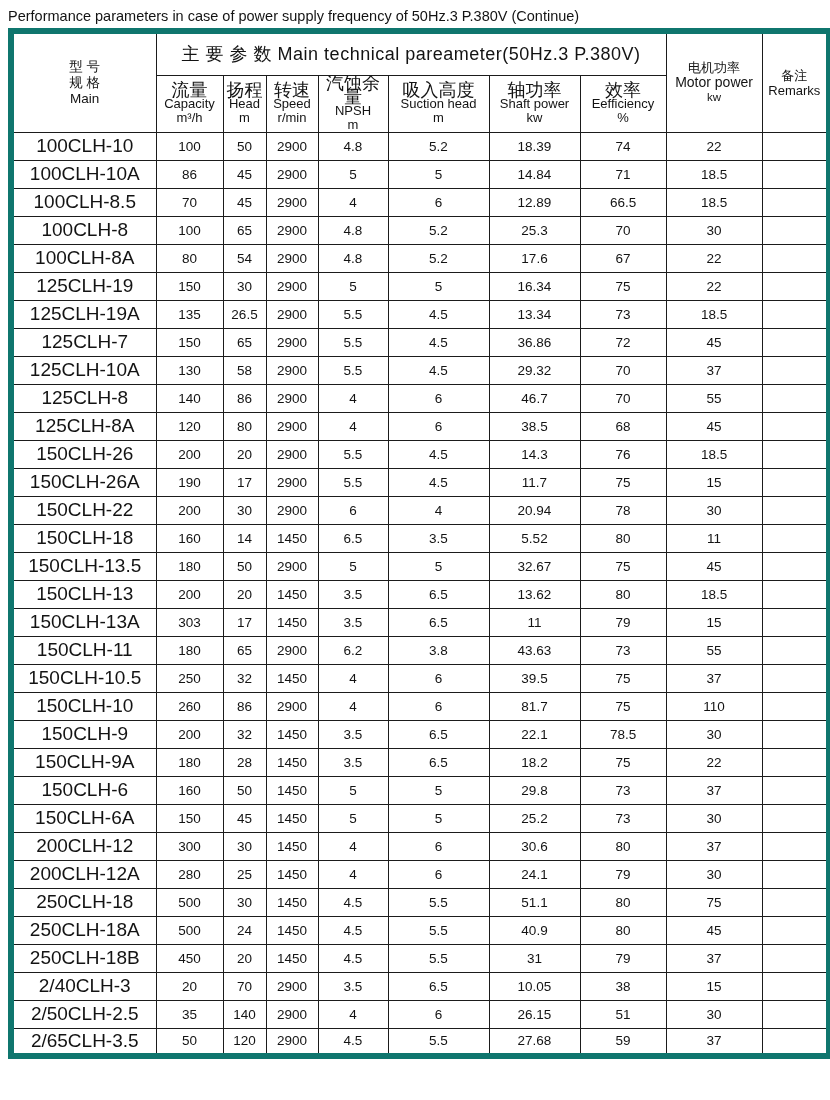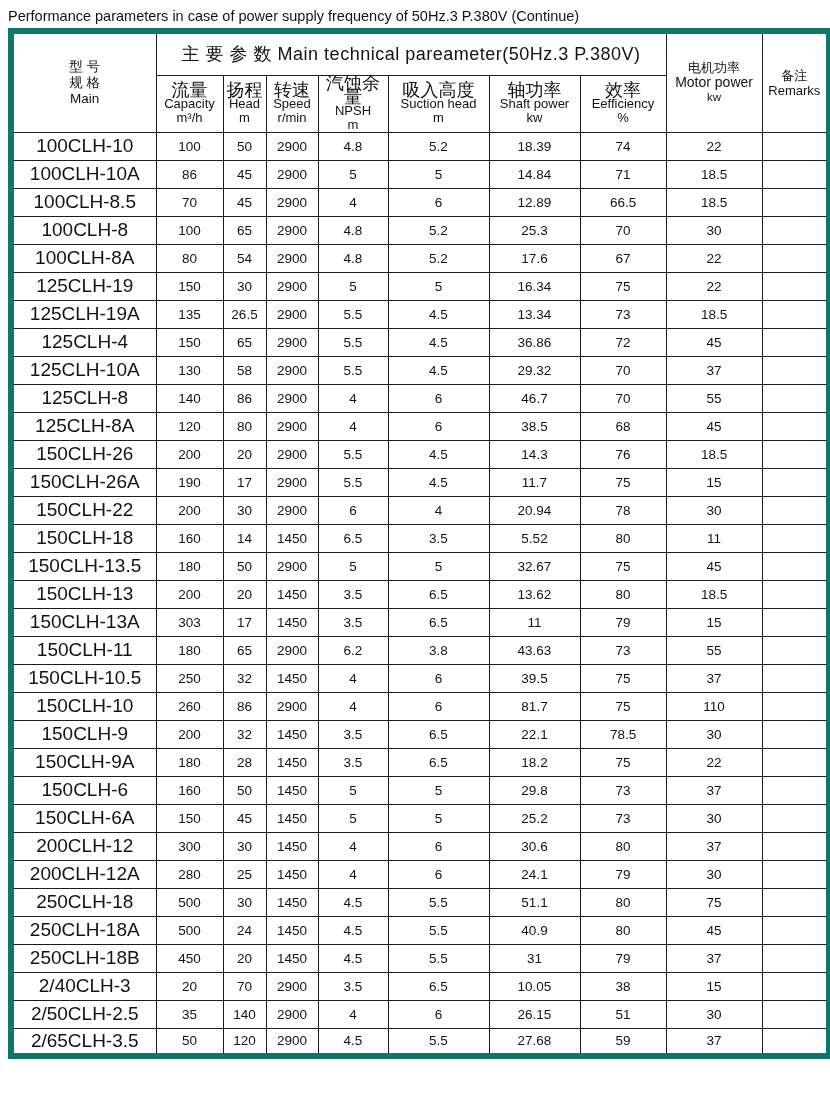--- a/index.html
+++ b/index.html
@@ -235,21 +235,21 @@
           <td>26.5</td>
           <td>2900</td>
           <td>5.5</td>
           <td>4.5</td>
           <td>13.34</td>
           <td>73</td>
           <td>18.5</td>
           <td></td>
         </tr>
         <tr>
-          <td class="type-cell">125CLH-4</td>
+          <td class="type-cell">125CLH-7</td>
           <td>150</td>
           <td>65</td>
           <td>2900</td>
           <td>5.5</td>
           <td>4.5</td>
           <td>36.86</td>
           <td>72</td>
           <td>45</td>
           <td></td>
         </tr>

